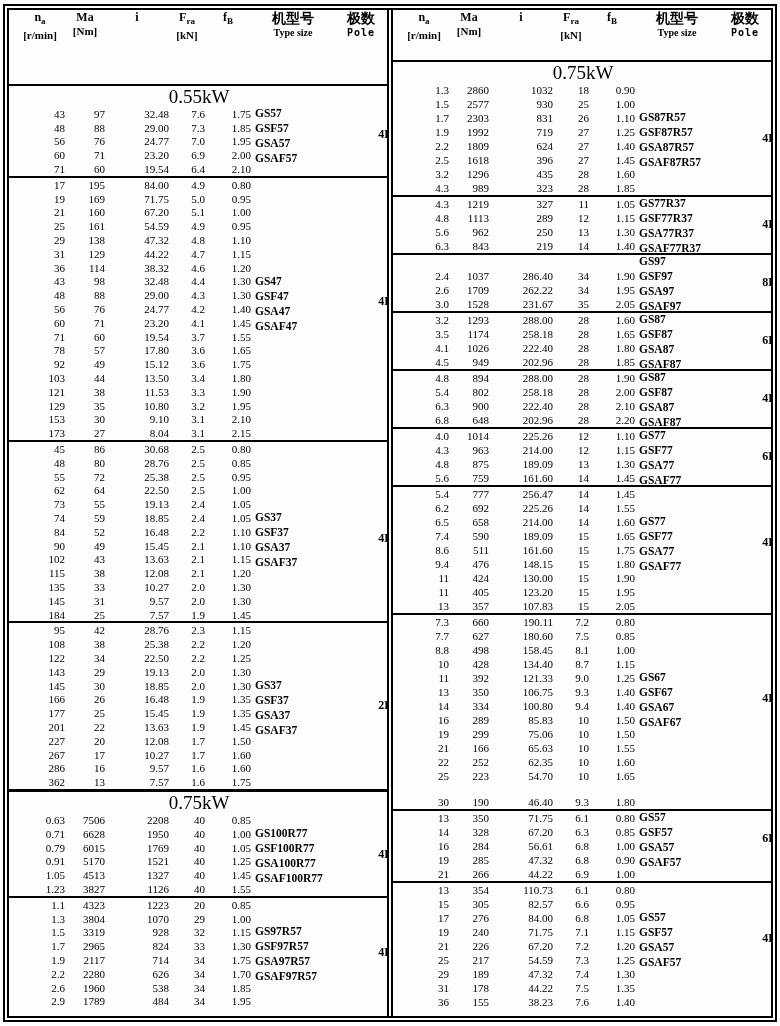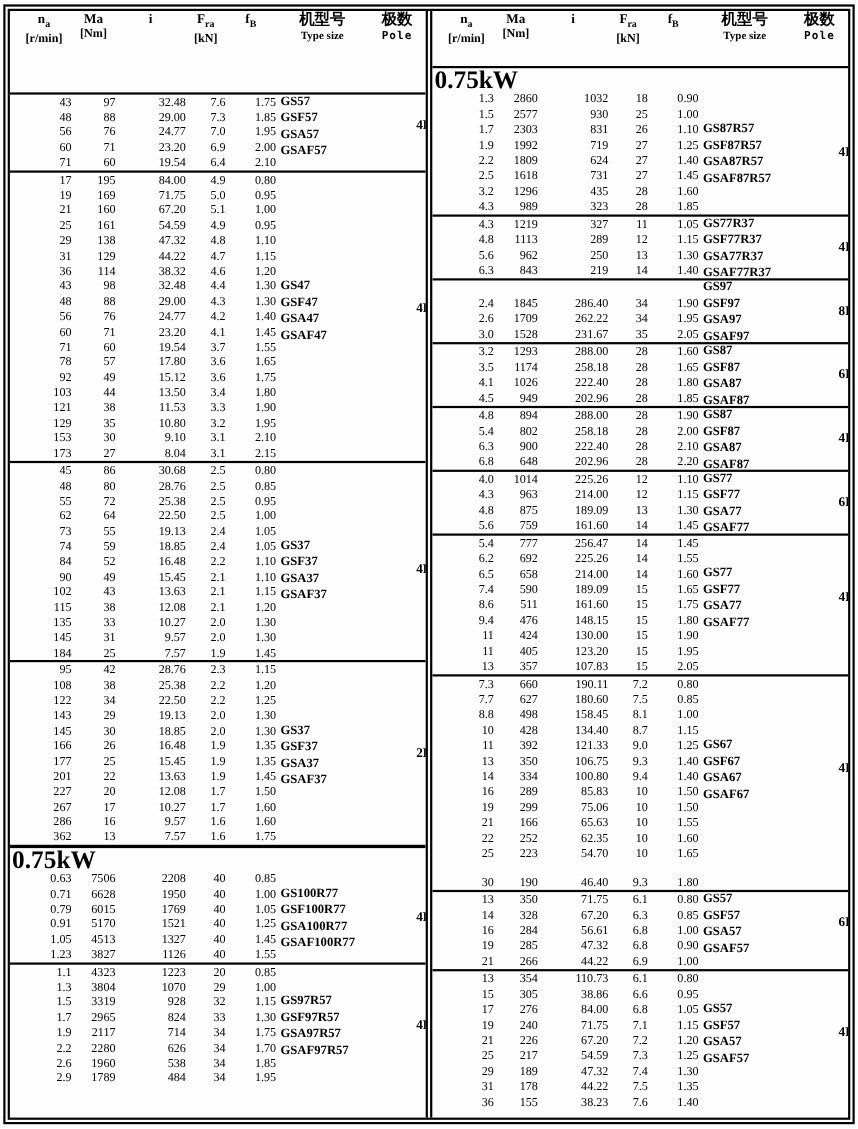--- a/index.html
+++ b/index.html
@@ -19,21 +19,21 @@
   .sub{font-size:9px;}
   .hc0{width:50px;} .hc1{width:40px;} .hc2{width:64px;} .hc3{width:36px;} .hc4{width:46px;}
   .htype{flex:1;font-weight:bold;text-align:center;}
   .htype .zh,.hpole .zh{font-size:14px;font-family:"DejaVu Sans",sans-serif;font-weight:bold;line-height:16px;}
   .htype .en{font-size:10px;line-height:14px;}
   .hpole{width:52px;font-weight:bold;text-align:center;}
   .hpole .en{font-size:10px;font-family:"DejaVu Sans Mono",monospace;letter-spacing:1px;line-height:14px;}
 
   
   .section + .section{border-top:3px solid #000;}
-  .section-title{font-size:23px;font-weight:bold;height:21px;line-height:21px;padding-left:2px;}
+  .section-title{font-size:19px;font-weight:normal;height:21px;line-height:21px;padding-left:2px;text-align:center;}
   .block{position:relative;}
   .block.bdiv{border-top:2px solid #000;}
   .row{display:flex;align-items:center;padding-left:6px;box-sizing:border-box;}
   .hl .row{height:13.8px;}
   .hr .row{height:14px;}
   .row span{display:block;text-align:right;font-size:11px;}
   .c0{width:50px;} .c1{width:40px;} .c2{width:64px;} .c3{width:36px;} .c4{width:46px;}
   .types{position:absolute;left:246px;top:0;}
   .type-label{font-weight:bold;font-size:11.5px;white-space:nowrap;}
   .hl .type-label{height:15px;line-height:15px;}
@@ -70,20 +70,21 @@
             <div class="htype">
               <div class="zh">机型号</div>
               <div class="en">Type size</div>
             </div>
             <div class="hpole">
               <div class="zh">极数</div>
               <div class="en">Pole</div>
             </div>
           </div>
           <div class="section">
+            <div class="section-title">0.55kW</div>
             <div class="block">
               <div class="row">
                 <span class="c0">43</span>
                 <span class="c1">97</span>
                 <span class="c2">32.48</span>
                 <span class="c3">7.6</span>
                 <span class="c4">1.75</span>
               </div>
               <div class="row">
                 <span class="c0">48</span>
@@ -640,21 +641,21 @@
               <div class="row">
                 <span class="c0">2.2</span>
                 <span class="c1">1809</span>
                 <span class="c2">624</span>
                 <span class="c3">27</span>
                 <span class="c4">1.40</span>
               </div>
               <div class="row">
                 <span class="c0">2.5</span>
                 <span class="c1">1618</span>
-                <span class="c2">731</span>
+                <span class="c2">396</span>
                 <span class="c3">27</span>
                 <span class="c4">1.45</span>
               </div>
               <div class="row">
                 <span class="c0">3.2</span>
                 <span class="c1">1296</span>
                 <span class="c2">435</span>
                 <span class="c3">28</span>
                 <span class="c4">1.60</span>
               </div>
@@ -713,21 +714,21 @@
             <div class="block bdiv">
               <div class="row">
                 <span class="c0"></span>
                 <span class="c1"></span>
                 <span class="c2"></span>
                 <span class="c3"></span>
                 <span class="c4"></span>
               </div>
               <div class="row">
                 <span class="c0">2.4</span>
-                <span class="c1">1845</span>
+                <span class="c1">1037</span>
                 <span class="c2">286.40</span>
                 <span class="c3">34</span>
                 <span class="c4">1.90</span>
               </div>
               <div class="row">
                 <span class="c0">2.6</span>
                 <span class="c1">1709</span>
                 <span class="c2">262.22</span>
                 <span class="c3">34</span>
                 <span class="c4">1.95</span>
@@ -1078,21 +1079,21 @@
               <div class="row">
                 <span class="c0">13</span>
                 <span class="c1">354</span>
                 <span class="c2">110.73</span>
                 <span class="c3">6.1</span>
                 <span class="c4">0.80</span>
               </div>
               <div class="row">
                 <span class="c0">15</span>
                 <span class="c1">305</span>
-                <span class="c2">38.86</span>
+                <span class="c2">82.57</span>
                 <span class="c3">6.6</span>
                 <span class="c4">0.95</span>
               </div>
               <div class="row">
                 <span class="c0">17</span>
                 <span class="c1">276</span>
                 <span class="c2">84.00</span>
                 <span class="c3">6.8</span>
                 <span class="c4">1.05</span>
               </div>

